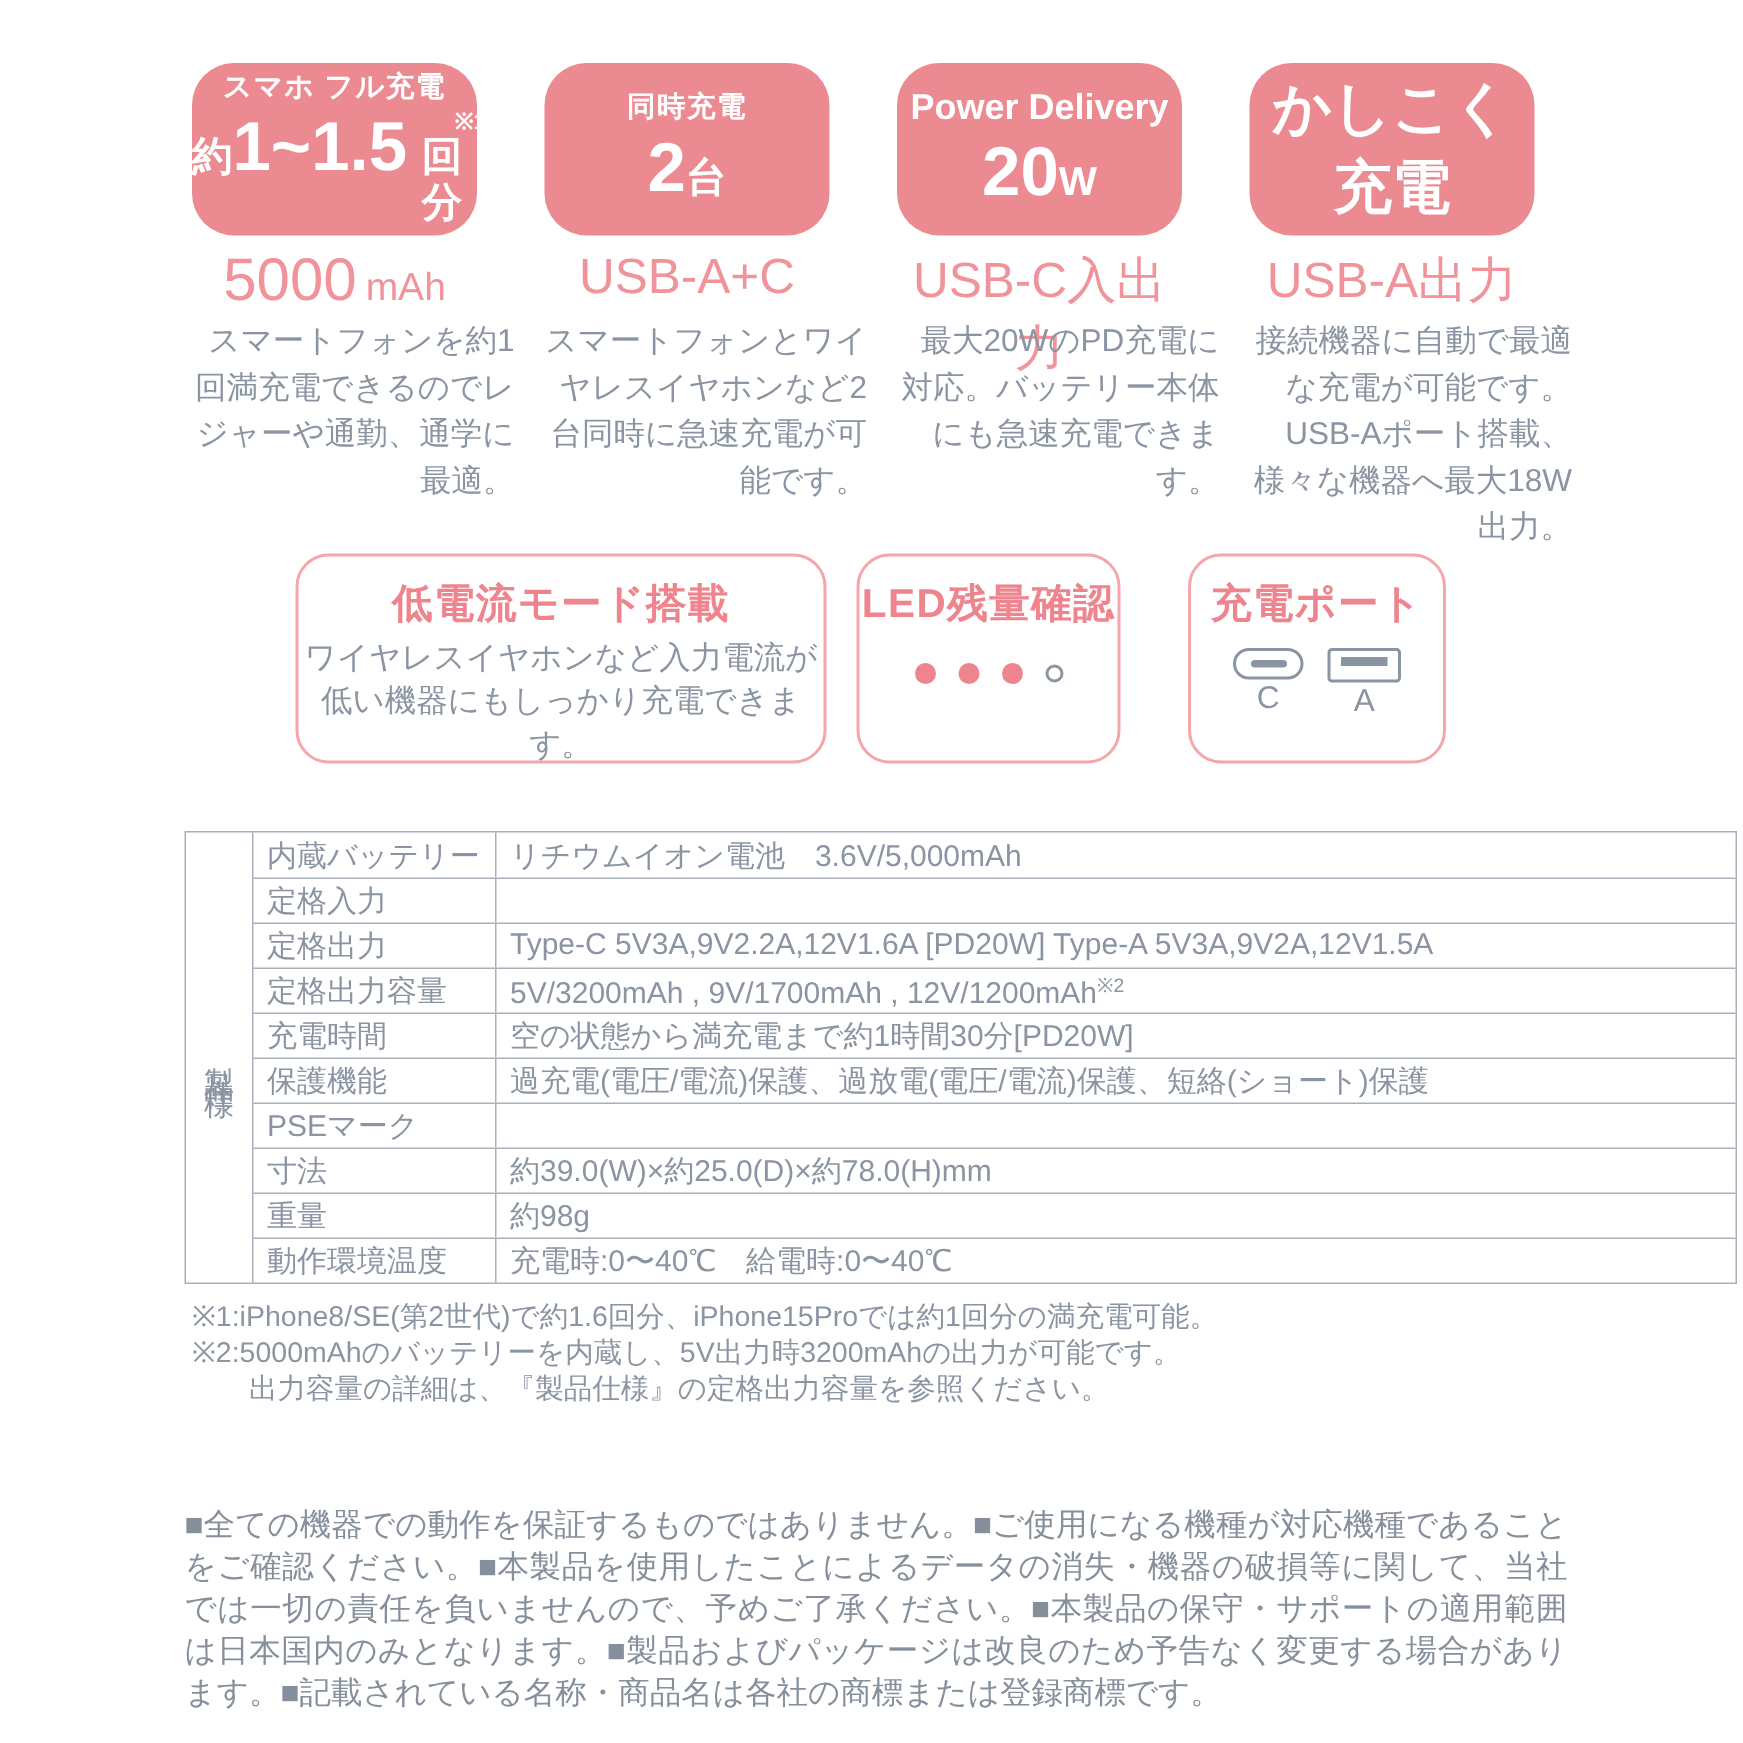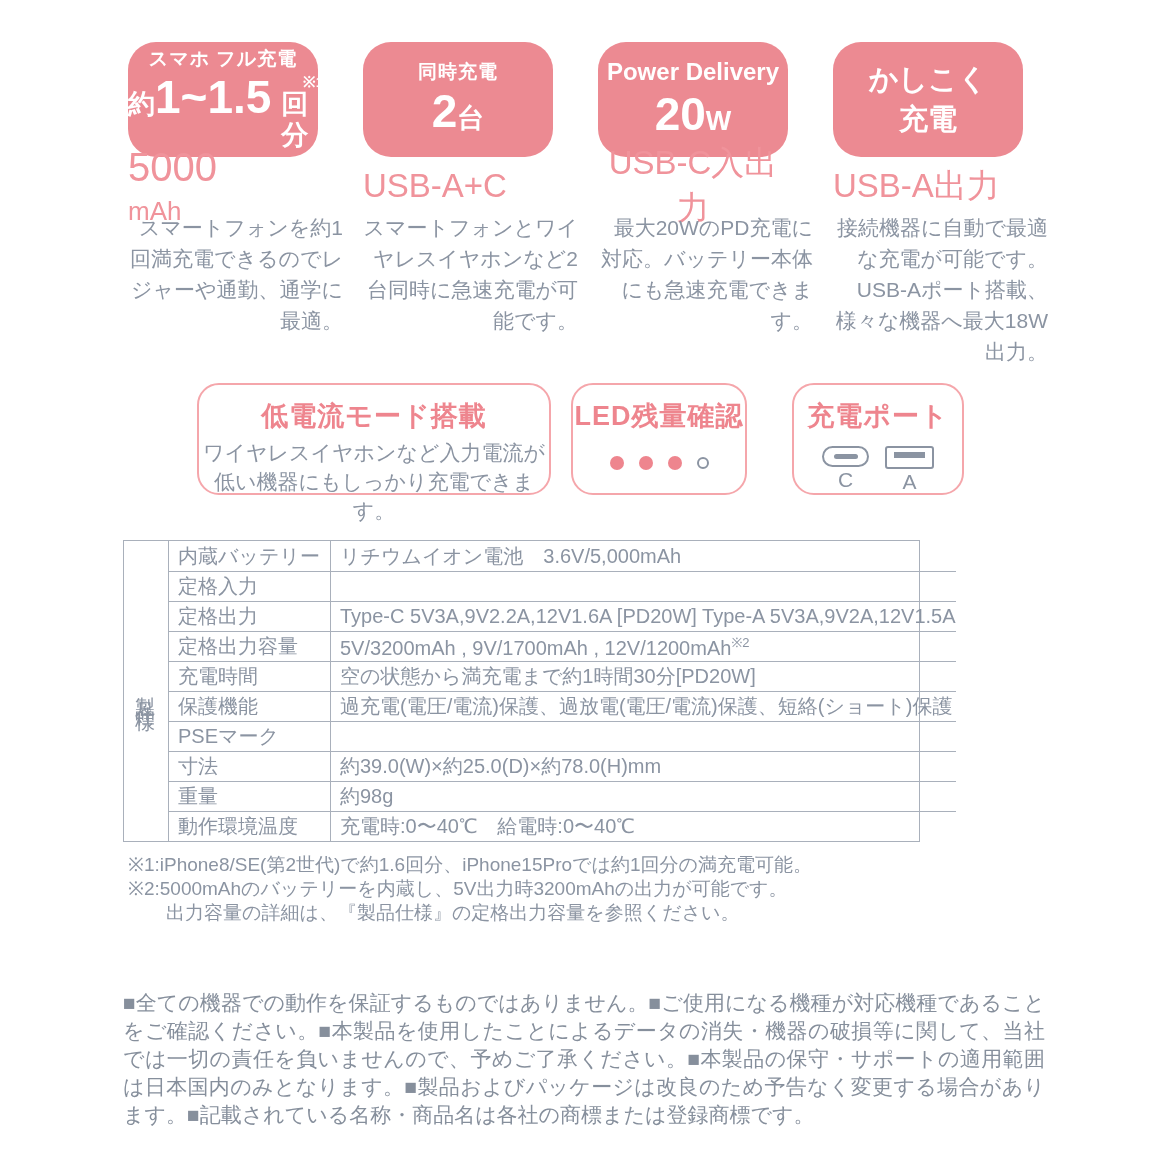--- a/index.html
+++ b/index.html
@@ -25,56 +25,56 @@
     color:#fff;display:flex;flex-direction:column;align-items:center;justify-content:center;
     text-align:center;line-height:1.15;
   }
   .b-line1{font-size:19px;font-weight:bold;letter-spacing:1px;}
   .b-line1.en{font-size:24px;letter-spacing:0;text-align:right;}
   .b-main{font-weight:bold;margin-top:2px;display:flex;align-items:baseline;justify-content:center;}
   .b-lg{font-size:46px;letter-spacing:0;}
   .b-sm{font-size:27px;}
   .b-rel{position:relative;}
   .b-sup{position:absolute;top:-16px;right:-6px;font-size:15px;font-weight:bold;}
-  .b-big2{font-size:29px;font-weight:bold;line-height:1.35;}
+  .b-big2{font-size:39px;font-weight:bold;line-height:1.35;}
   .subtitle{
     width:190px;text-align:center;margin-top:8px;height:42px;color:var(--accent-text);
-    font-weight:500;display:flex;align-items:baseline;justify-content:center;gap:6px;flex-direction:column;
+    font-weight:500;display:flex;align-items:baseline;justify-content:center;gap:6px;
   }
   .sub{font-size:33px;}
   .sub-num{font-size:40px;}
   .sub-unit{font-size:26px;}
   .fdesc{margin-top:5px;font-size:21px;line-height:31px;color:var(--gray-text);text-align:right;}
 
   
   .boxes{display:flex;margin-left:74px;margin-top:2px;}
   .obox{
-    border:2.5px solid var(--box-border);border-radius:22px;height:112px;
-    display:flex;flex-direction:column;align-items:center;text-align:center;margin-top:14px;
+    border:2.5px solid var(--box-border);border-radius:22px;height:140px;
+    display:flex;flex-direction:column;align-items:center;text-align:center;
   }
   .obox1{width:354px;}
   .obox2{width:176px;margin-left:20px;}
   .obox3{width:172px;margin-left:45px;}
   .obox-title{color:#ee858e;font-size:27px;font-weight:bold;margin-top:13px;letter-spacing:1px;}
   .obox-desc{font-size:21px;line-height:29px;color:var(--gray-text);margin-top:4px;}
   .leds{display:flex;align-items:center;gap:15px;margin-top:22px;}
   .led-on{width:14px;height:14px;border-radius:50%;background:#ee858e;}
   .led-off{width:12px;height:12px;border-radius:50%;border:2.5px solid var(--gray-text);}
   .ports{display:flex;gap:16px;margin-top:12px;}
   .port{display:flex;flex-direction:column;align-items:center;}
   .usbc{width:47px;height:21px;border:2.5px solid var(--gray-text);border-radius:11px;
         display:flex;align-items:center;justify-content:center;}
   .usbc-in{width:24px;height:5px;border-radius:3px;background:var(--gray-text);}
   .usba{width:49px;height:23px;border:2.5px solid var(--gray-text);border-radius:3px;
         display:flex;align-items:flex-start;justify-content:center;padding-top:4px;}
   .usba-in{width:31px;height:6px;background:var(--gray-text);}
   .port-label{font-size:21px;color:var(--gray-text);margin-top:1px;}
 
   
-  .spec{margin-top:45px;display:flex;width:797px;border:1px solid var(--table-border);
+  .spec{margin-top:45px;display:flex;width:1035px;border:1px solid var(--table-border);
         font-size:20px;color:var(--gray-text);}
   .spec-side{
     width:45px;border-right:1px solid var(--table-border);
     display:flex;align-items:center;justify-content:center;
     writing-mode:vertical-rl;text-orientation:upright;letter-spacing:5px;font-size:20px;
   }
   .spec-rows{flex:1;}
   .spec-row{display:flex;height:30px;border-top:1px solid var(--table-border);align-items:center;}
   .spec-row:first-child{border-top:none;}
   .spec-label{width:162px;align-self:stretch;display:flex;align-items:center;

